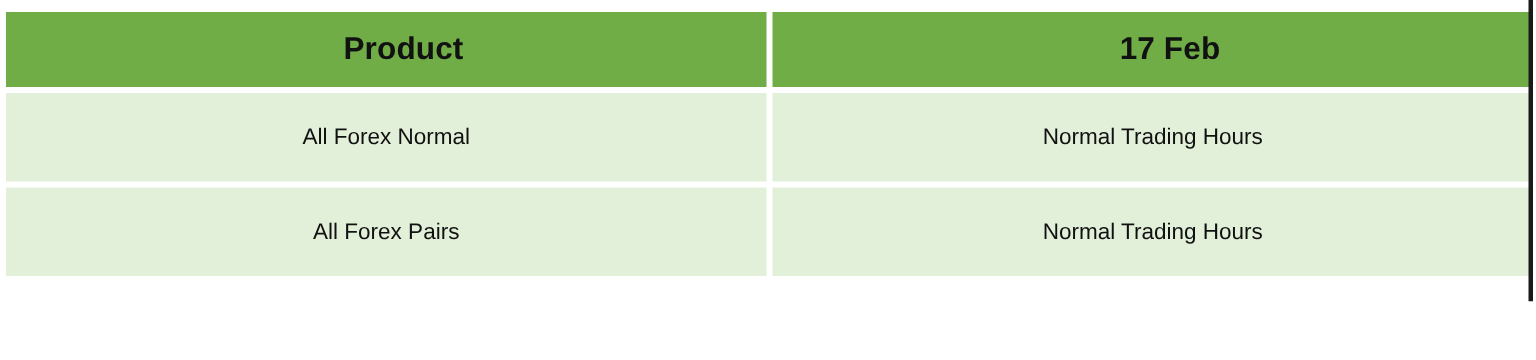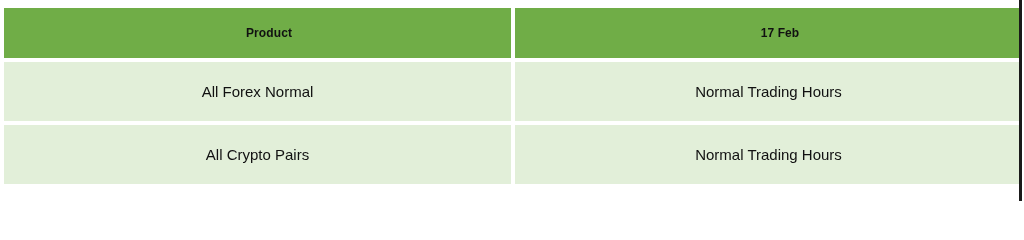--- a/index.html
+++ b/index.html
@@ -41,21 +41,21 @@
     line-height: 1.2;
   }
 
   .col-product { width: 507px; }
   .col-date    { width: 507px; }
 
   tr.header-row td {
     background: #70AD47;
     height: 50px;
     font-weight: bold;
-    font-size: 12px;
+    font-size: 21px;
     letter-spacing: 0.1px;
     padding-left: 23px;
   }
 
   tr.data-row td {
     background: #E2EFD9;
     height: 59px;
     font-weight: normal;
     font-size: 15px;
   }
@@ -97,21 +97,21 @@
       <tr class="data-row">
         <td>
           <span class="cell-text">All Forex Normal</span>
         </td>
         <td>
           <span class="cell-text">Normal Trading Hours</span>
         </td>
       </tr>
       <tr class="data-row">
         <td>
-          <span class="cell-text">All Crypto Pairs</span>
+          <span class="cell-text">All Forex Pairs</span>
         </td>
         <td>
           <span class="cell-text">Normal Trading Hours</span>
         </td>
       </tr>
     </tbody>
   </table>
 
   <div id="page-edge-line"></div>
 

